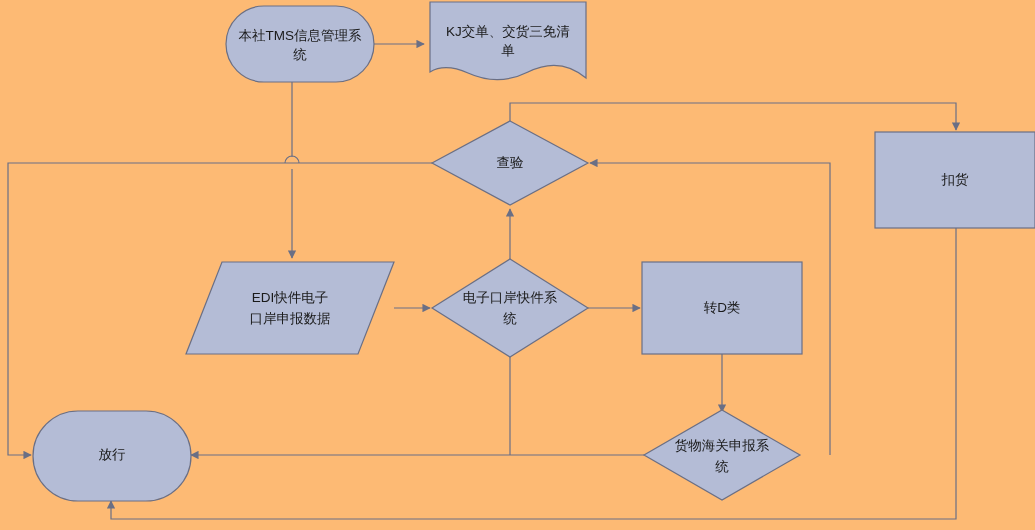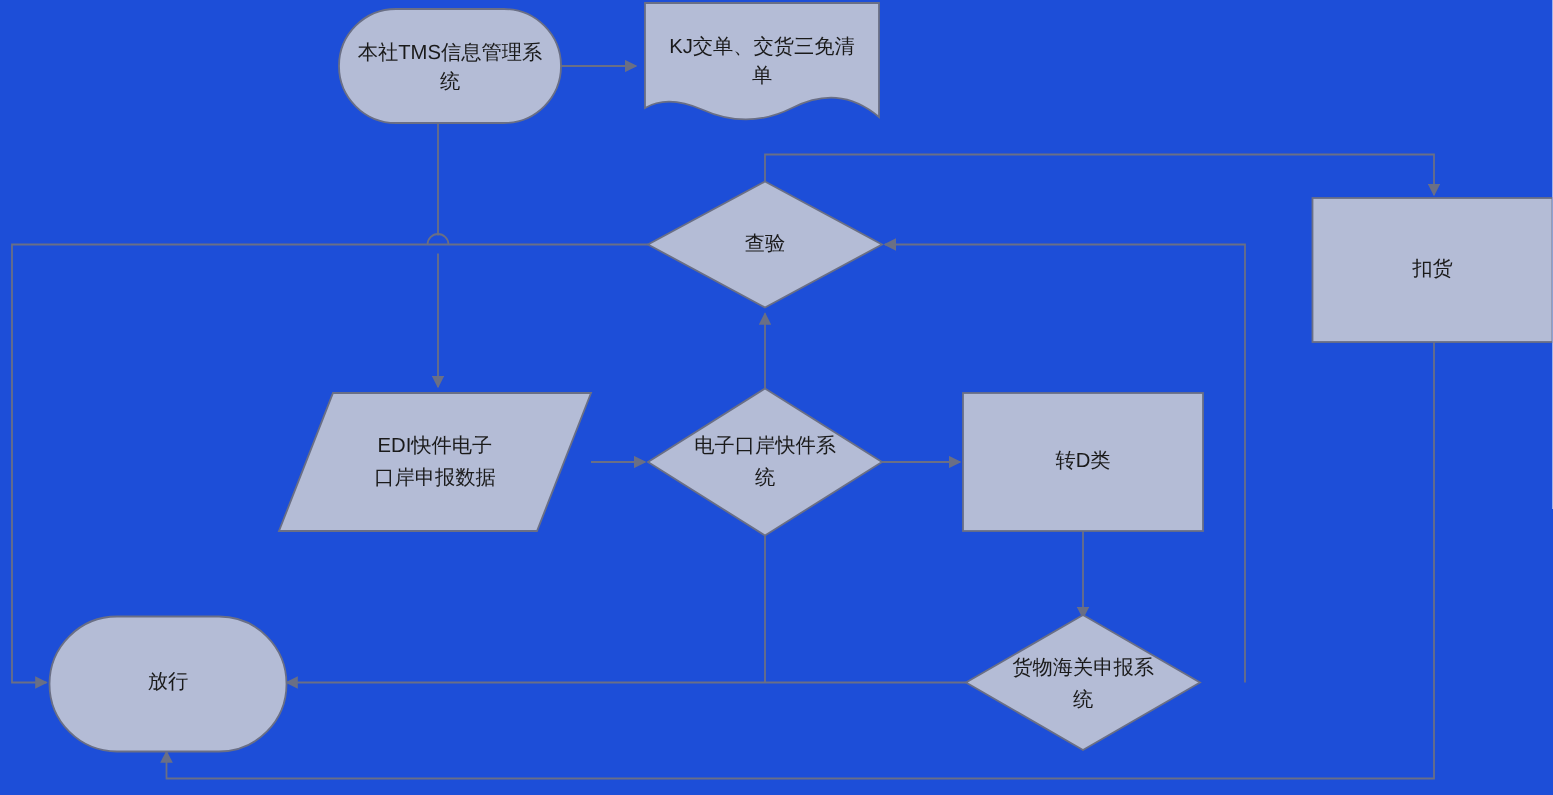--- a/index.html
+++ b/index.html
@@ -7,21 +7,21 @@
     padding: 0;
     background: #ffffff;
   }
   body {
     font-family: "Liberation Sans", "DejaVu Sans", sans-serif;
   }
   #canvas {
     position: relative;
     width: 1035px;
     height: 530px;
-    background: #1d4ed8;
+    background: #fdba74;
     overflow: hidden;
   }
   #flow-svg {
     position: absolute;
     left: 0;
     top: 0;
     width: 1035px;
     height: 530px;
   }
   .node-shape {

